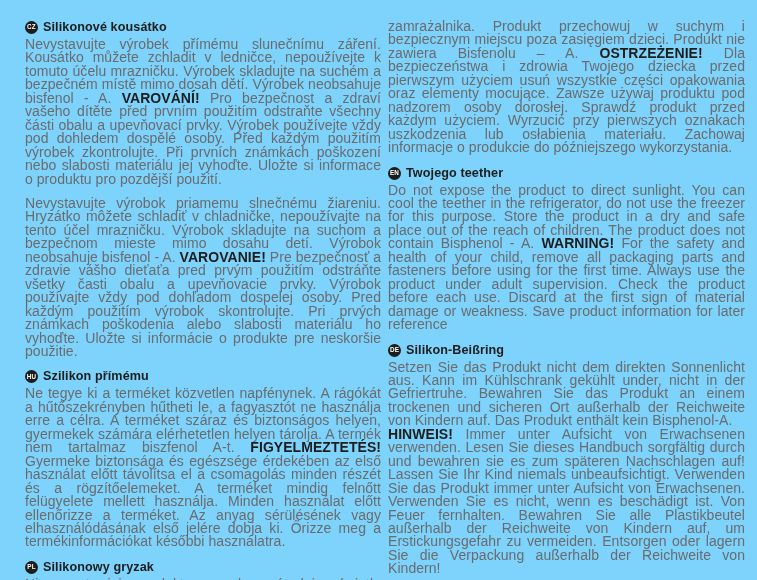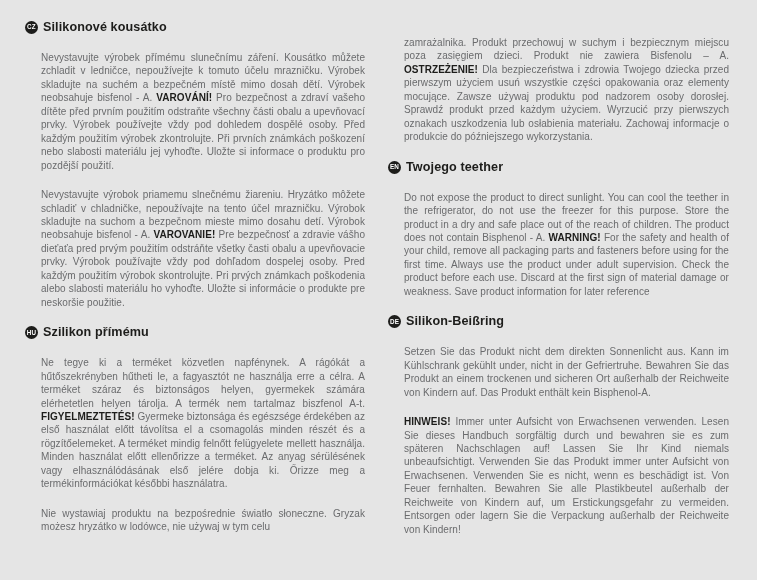--- a/index.html
+++ b/index.html
@@ -1,19 +1,19 @@
 <!DOCTYPE html>
 <html><head>
 <meta charset="utf-8">
 <style>
   html, body { margin: 0; padding: 0; }
   .page {
     width: 757px;
     height: 580px;
-    background: #e5e5e5;
+    background: #7dd3fc;
     box-sizing: border-box;
     padding: 20px 12px 0 25px;
     overflow: hidden;
     font-family: "Liberation Sans", "DejaVu Sans", sans-serif;
   }
   .columns {
     display: flex;
     gap: 7px;
   }
   .col { box-sizing: border-box; }
@@ -40,22 +40,22 @@
     font-size: 6.3px;
     font-weight: bold;
     display: inline-flex;
     align-items: center;
     justify-content: center;
     margin-right: 5px;
     letter-spacing: 0.2px;
     line-height: 1;
   }
   .body {
-    margin: 16px;
-    font-size: 10px;
+    margin: 0;
+    font-size: 14px;
     line-height: 13.45px;
     color: #6a6b6d;
     text-align: justify;
     text-justify: inter-word;
     letter-spacing: 0.05px;
   }
   .body .b {
     font-weight: bold;
     color: #1d1d1b;
   }
@@ -82,20 +82,24 @@
 
       <section class="sec">
         <h2 class="sec-title">
           <span class="badge">HU</span>
           <span>Szilikon přímému</span>
         </h2>
         <p class="body"><span>Ne tegye ki a terméket közvetlen napfénynek. A rágókát a hűtőszekrényben hűtheti le, a fagyasztót ne használja erre a célra. A terméket száraz és biztonságos helyen, gyermekek számára elérhetetlen helyen tárolja. A termék nem tartalmaz biszfenol A-t. </span><span class="b">FIGYELMEZTETÉS!</span><span> Gyermeke biztonsága és egészsége érdekében az első használat előtt távolítsa el a csomagolás minden részét és a rögzítőelemeket. A terméket mindig felnőtt felügyelete mellett használja. Minden használat előtt ellenőrizze a terméket. Az anyag sérülésének vagy elhasználódásának első jelére dobja ki. Őrizze meg a termékinformációkat későbbi használatra.</span></p>
       </section>
 
       <section class="sec">
+        <h2 class="sec-title">
+          <span class="badge">PL</span>
+          <span>Silikonowy gryzak</span>
+        </h2>
         <p class="body"><span>Nie wystawiaj produktu na bezpośrednie światło słoneczne. Gryzak możesz hryzátko w lodówce, nie używaj w tym celu</span></p>
       </section>
 
     </div>
 
     <div class="col col-right">
 
       <section class="sec">
         <p class="body"><span>zamrażalnika. Produkt przechowuj w suchym i bezpiecznym miejscu poza zasięgiem dzieci. Produkt nie zawiera Bisfenolu – A. </span><span class="b">OSTRZEŻENIE!</span><span> Dla bezpieczeństwa i zdrowia Twojego dziecka przed pierwszym użyciem usuń wszystkie części opakowania oraz elementy mocujące. Zawsze używaj produktu pod nadzorem osoby dorosłej. Sprawdź produkt przed każdym użyciem. Wyrzucić przy pierwszych oznakach uszkodzenia lub osłabienia materiału. Zachowaj informacje o produkcie do późniejszego wykorzystania.</span></p>
       </section>

